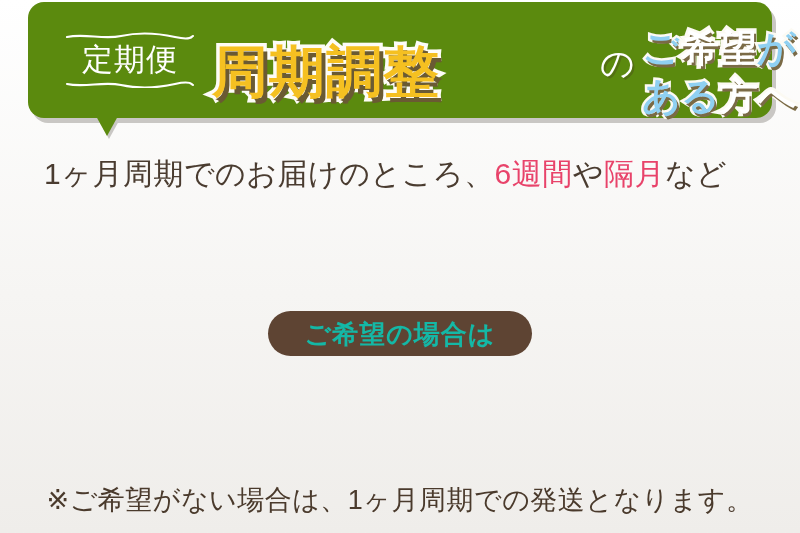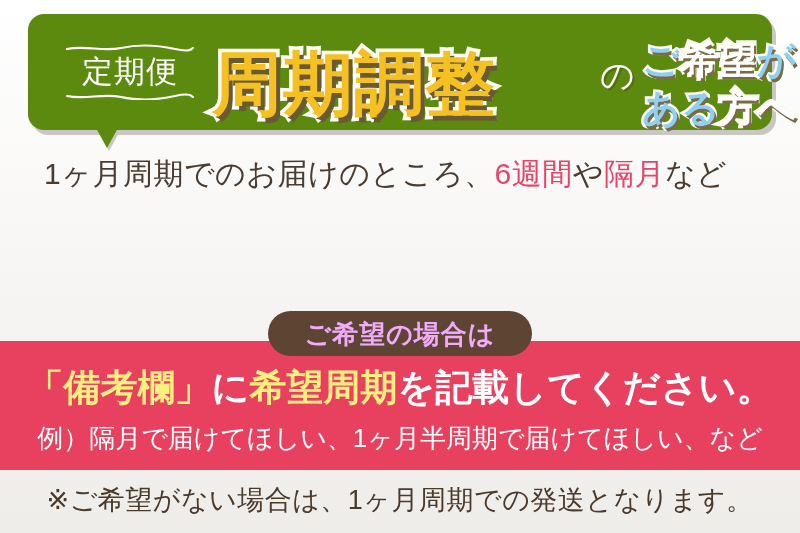--- a/index.html
+++ b/index.html
@@ -14,21 +14,21 @@
     height: 533px;
     overflow: hidden;
     font-family: "Liberation Sans", "DejaVu Sans", sans-serif;
     background: linear-gradient(180deg, #ffffff 0%, #f6f5f3 55%, #efedea 100%);
   }
 
   
   .bubble-wrap {
     position: absolute;
     left: 28px;
-    top: 14px;
+    top: 2px;
     width: 744px;
     height: 116px;
   }
   .bubble-shadow {
     position: absolute;
     left: 4px;
     top: 5px;
     width: 744px;
     height: 116px;
     border-radius: 16px;
@@ -96,21 +96,21 @@
     height: 8px;
   }
   .wave.top { margin-bottom: 4px; }
   .wave.bottom { margin-top: 5px; }
 
   
   .main-kanji {
     position: absolute;
     left: 184px;
     top: 12px;
-    font-size: 70px;
+    font-size: 56px;
     line-height: 116px;
     font-weight: 700;
     color: #f5c021;
     letter-spacing: 1px;
     white-space: nowrap;
     -webkit-text-stroke: 7px #fdfcf7;
     paint-order: stroke fill;
     text-shadow: 4px 5px 0 #6a5a33;
   }
   .no-particle {
@@ -175,21 +175,21 @@
     width: 264px;
     height: 45px;
     border-radius: 23px;
     background: #5e4433;
     display: flex;
     align-items: center;
     justify-content: center;
     z-index: 6;
   }
   .badge-label {
-    color: #f0abfc;
+    color: #14b8a6;
     font-size: 26px;
     font-weight: 700;
     letter-spacing: 1px;
     line-height: 1;
     white-space: nowrap;
   }
 
   
   .pink-band {
     position: absolute;
@@ -275,20 +275,16 @@
   <div class="body-block">
     <div class="body-line"><span>1ヶ月周期でのお届けのところ、</span><span class="pink-text">6週間</span><span>や</span><span class="pink-text">隔月</span><span>など</span></div>
 
 
   </div>
 
   <div class="badge">
     <span class="badge-label">ご希望の場合は</span>
   </div>
 
-  <div class="pink-band">
-    <div class="band-main"><span class="y">「備考欄」</span><span class="w">に</span><span class="y">希望周期</span><span class="w">を記載してください。</span></div>
-    <div class="band-sub">例）隔月で届けてほしい、1ヶ月半周期で届けてほしい、など</div>
-  </div>
 
   <div class="footer-note">※ご希望がない場合は、1ヶ月周期での発送となります。</div>
 
 </div>
 
 </body></html>

